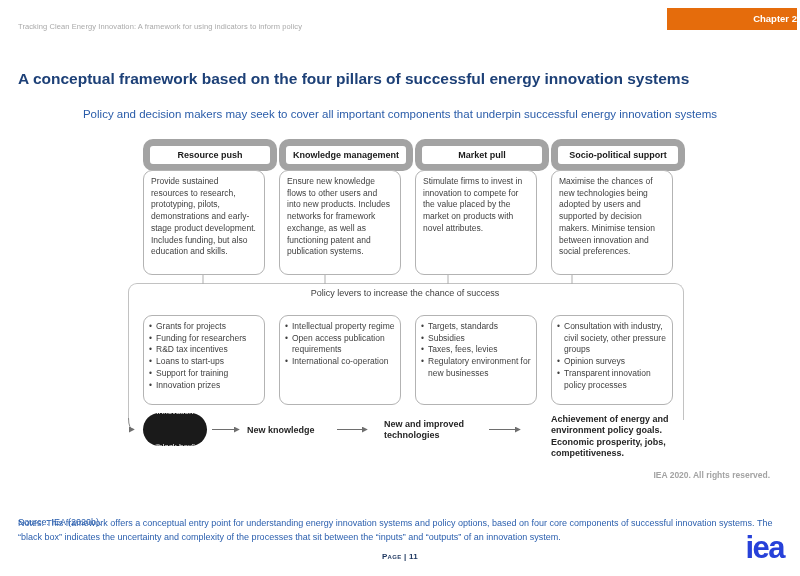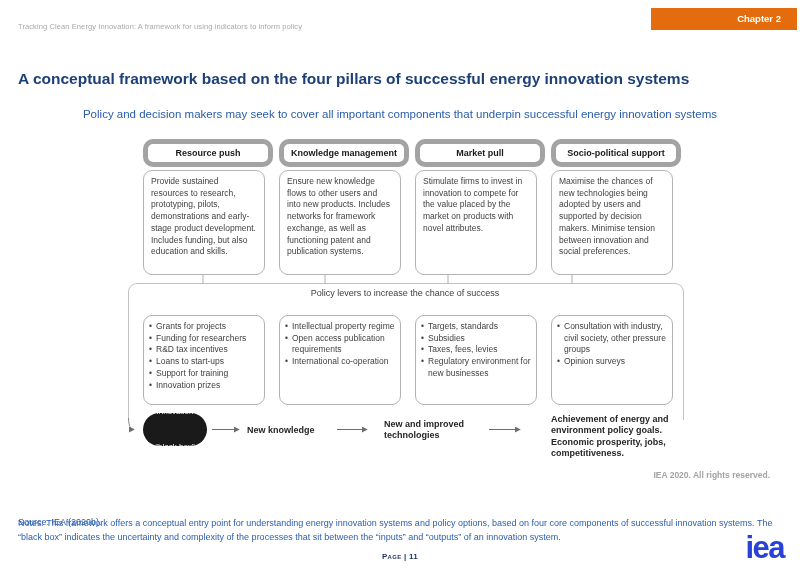--- a/index.html
+++ b/index.html
@@ -2,26 +2,26 @@
 <html><head>
 <meta charset="utf-8">
 <style>
   html,body{margin:0;padding:0;background:#ffffff;}
   body{width:800px;height:576px;position:relative;overflow:hidden;
        font-family:"Liberation Sans", sans-serif;-webkit-font-smoothing:antialiased;}
   .abs{position:absolute;}
   
   .breadcrumb{left:18px;top:22px;font-size:7.5px;color:#a9a9a9;letter-spacing:.1px;}
   .chapter-badge{right:3px;top:8px;width:130px;height:22px;background:#e56c0c;color:#fff;
-       font-size:9.5px;font-weight:bold;text-align:right;padding-right:16px;line-height:22px;}
+       font-size:9.5px;font-weight:bold;text-align:right;padding-right:0;line-height:22px;}
   .page-title{left:18px;top:70px;width:770px;font-size:15.5px;font-weight:bold;color:#1d4077;}
   .subtitle{left:0;top:108px;width:800px;text-align:center;font-size:11.5px;color:#2a5ca9;}
   
   .col1{left:143px;} .col2{left:279px;} .col3{left:415px;} .col4{left:551px;}
-  .pill{top:139px;width:120px;height:18px;border:5px solid #a3a3a3;border-radius:10px;background:#fff;
+  .pill{top:139px;width:120px;height:18px;border:7px solid #a3a3a3;border-radius:10px;background:#fff;
        display:flex;align-items:center;justify-content:center;font-size:9px;font-weight:bold;color:#1a1a1a;}
   .desc{top:170px;width:106px;height:93px;padding:5px 7px;border:1px solid #b3b3b3;border-radius:9px;
        background:#fff;font-size:8.5px;color:#3f3f3f;line-height:1.38;}
   .levers-wrap{left:128px;top:283px;width:554px;height:136px;border:1px solid #c2c2c2;border-bottom:none;
        border-radius:9px 9px 0 0;}
   .levers-title{left:128px;top:288px;width:554px;text-align:center;font-size:9px;color:#404040;}
   .lev{top:303px;width:122px;min-height:90px;box-sizing:border-box;padding:5px 4px;border:1px solid #b3b3b3;
        border-radius:9px;background:#fff;font-size:8.5px;color:#3f3f3f;line-height:1.38;margin-top:12px;}
   .lev ul{margin:0;padding:0;list-style:none;}
   .lev li{padding-left:8px;position:relative;}
@@ -102,20 +102,21 @@
     <li>Targets, standards</li>
     <li>Subsidies</li>
     <li>Taxes, fees, levies</li>
     <li>Regulatory environment for new businesses</li>
   </ul>
 </div>
 <div class="abs lev col4">
   <ul>
     <li>Consultation with industry, civil society, other pressure groups</li>
     <li>Opinion surveys</li>
+    <li>Transparent innovation policy processes</li>
   </ul>
 </div>
 
 <div class="abs blackbox">
   <span>Innovation</span>
   <span>“black box”</span>
 </div>
 <div class="abs flow-label flow1">New knowledge</div>
 <div class="abs flow-label flow2">New and improved technologies</div>
 <div class="abs flow-label flow3">Achievement of energy and environment policy goals. Economic prosperity, jobs, competitiveness.</div>

